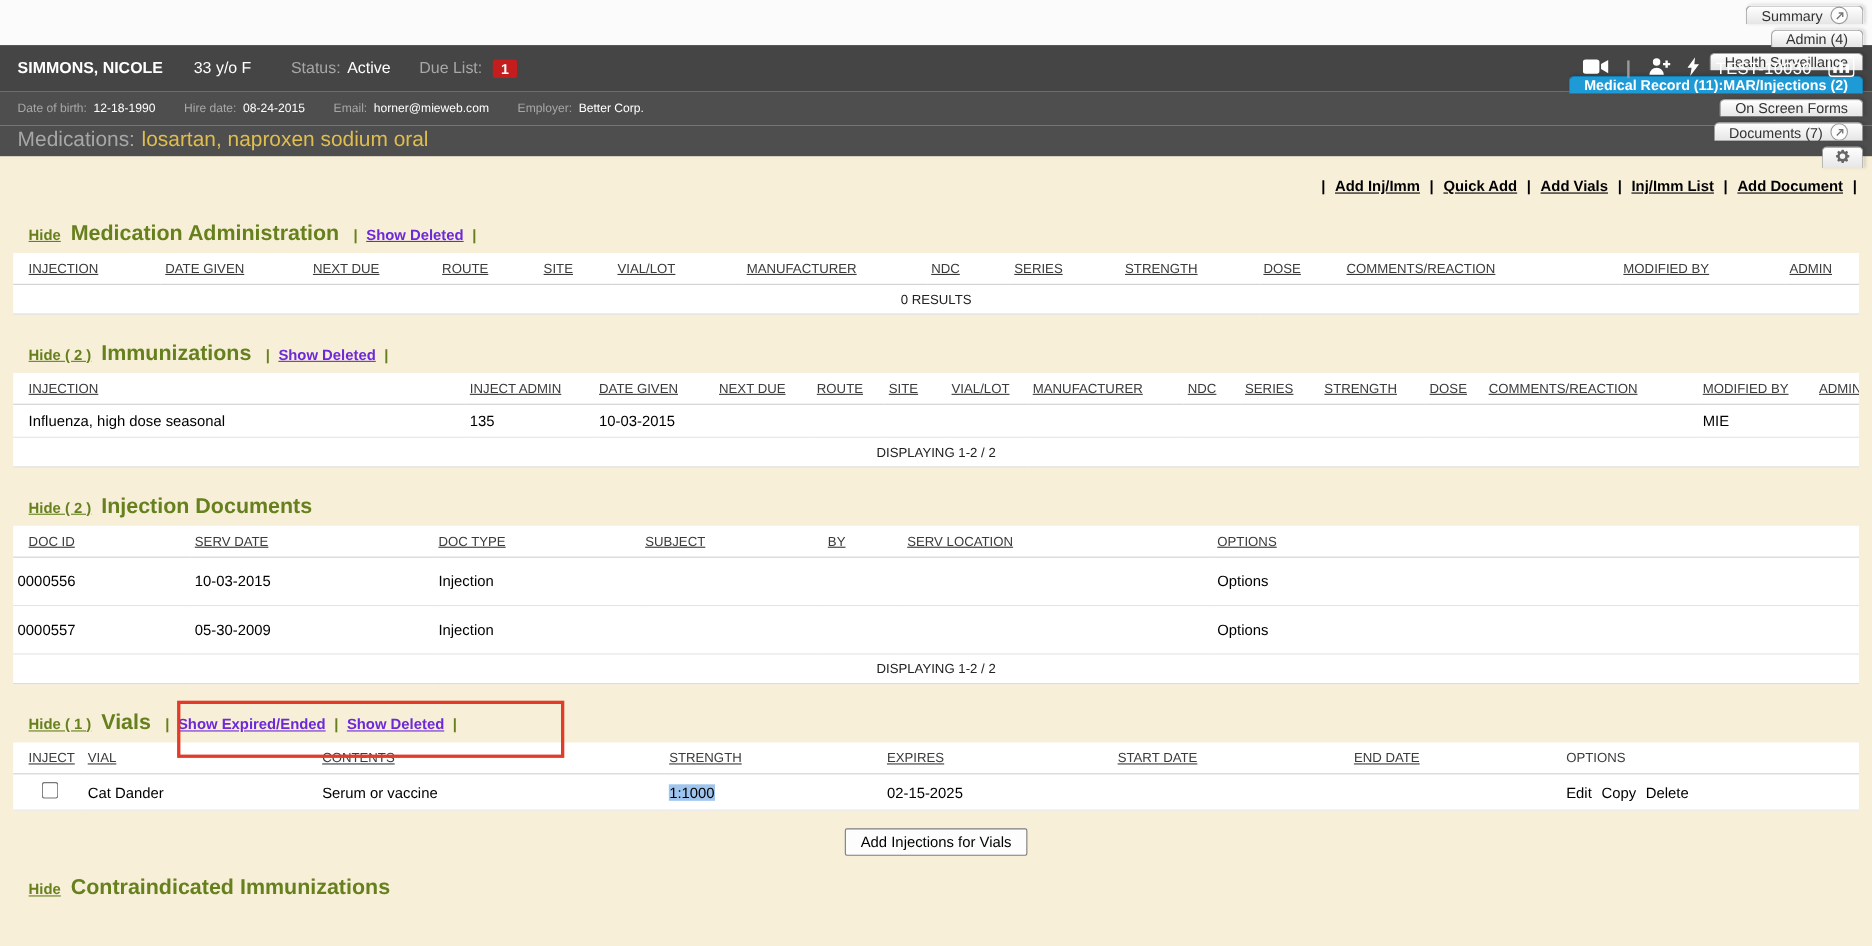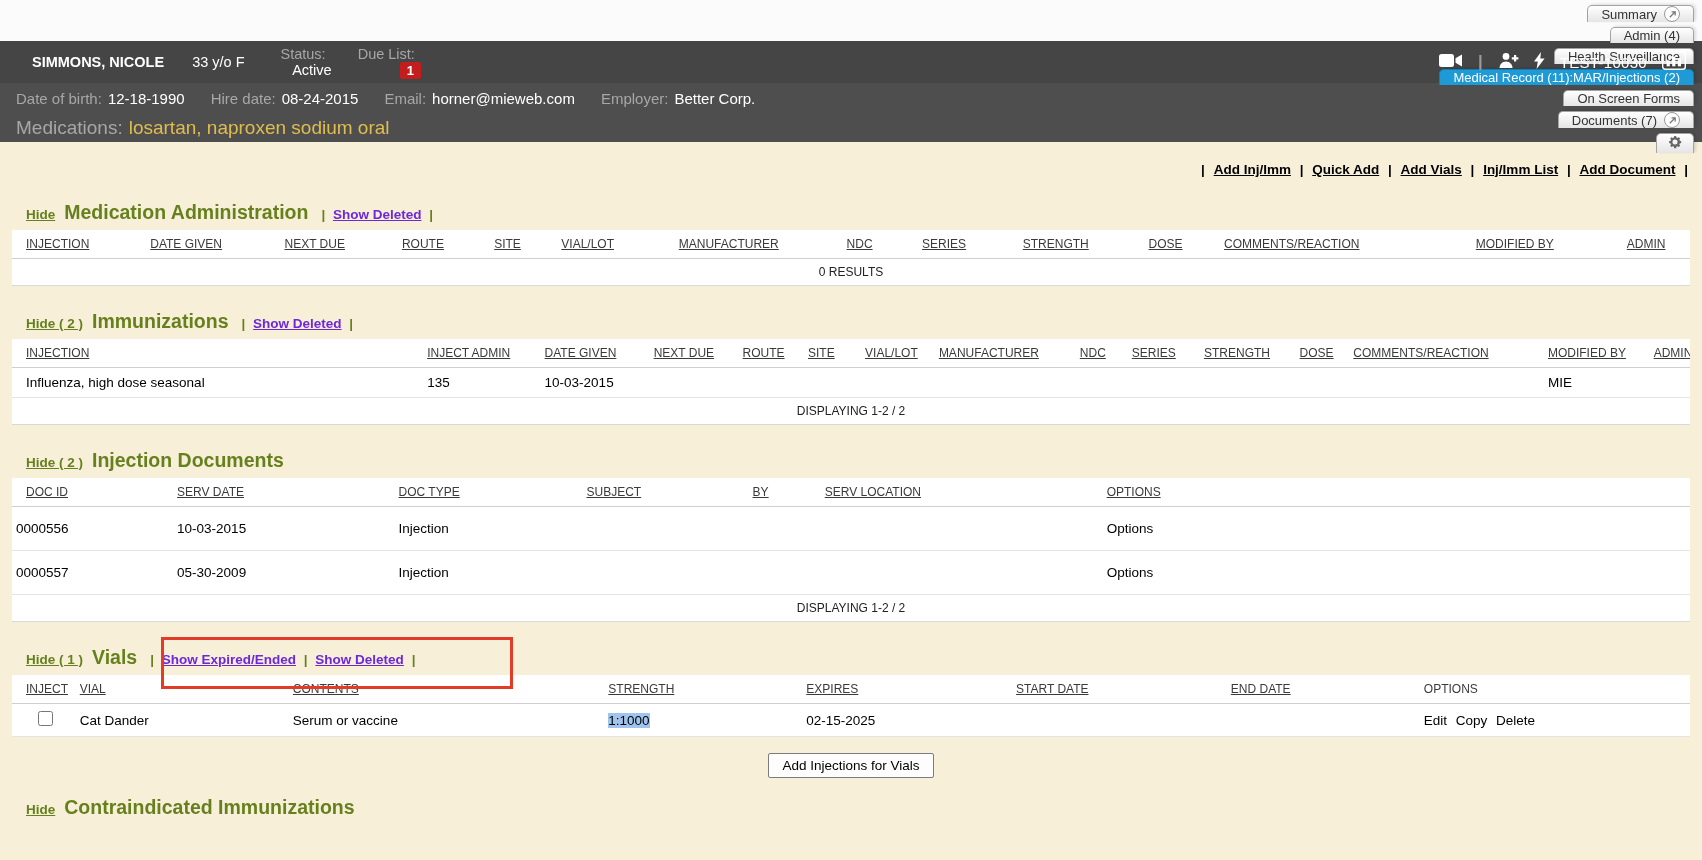--- a/index.html
+++ b/index.html
@@ -3,36 +3,36 @@
 <meta charset="utf-8">
 <style>
   html,body{margin:0;padding:0;}
   body{width:1702px;height:860px;background:#f7efd8;font-family:"Liberation Sans",sans-serif;overflow:hidden;}
   *{box-sizing:border-box;}
   a{cursor:pointer;}
 
   
   .tabbar{background:#fbfbfb;display:flex;align-items:flex-end;gap:5px;padding:5px 8px 0 8px;height:41px;flex-direction:column;}
   .tab{display:flex;align-items:center;gap:7px;background:linear-gradient(#ffffff,#e5e5e5);border:1px solid #a3a3a3;border-bottom:none;border-radius:5px 5px 0 0;height:31px;padding:0 13px;font-size:13px;color:#333;cursor:pointer;box-shadow:2px -1px 3px rgba(0,0,0,.12);white-space:nowrap;}
-  .tab.active{background:#1e9ad6;border-color:#0f7fb5;color:#fff;font-weight:normal;height:36px;}
+  .tab.active{background:#1e9ad6;border-color:#0f7fb5;color:#fff;font-weight:bold;height:36px;}
   .gear-tab{margin-left:8px;padding:0 10px;}
   .popout{width:16px;height:16px;border:1px solid #999;border-radius:50%;display:flex;align-items:center;justify-content:center;background:#fdfdfd;flex:0 0 auto;}
 
   
   .banner{color:#fff;}
   .b1{background:#454545;height:42px;display:flex;align-items:center;padding:0 16px;font-size:14.5px;}
-  .b1 .name{font-weight:bold;margin-right:28px;margin-left:16px;}
+  .b1 .name{font-weight:bold;margin-right:28px;}
   .b1 .agesex{margin-right:36px;}
   .lbl{color:#a7a7a7;margin-right:6px;}
-  .grp{display:flex;align-items:flex-end;margin-right:26px;flex-direction:column;}
+  .grp{display:flex;align-items:flex-start;margin-right:26px;}
   .badge{background:#c41d1d;color:#fff;font-weight:bold;padding:1px 7px;border-radius:2px;font-size:13px;margin-left:4px;}
   .b1-right{margin-left:auto;display:flex;align-items:center;gap:15px;}
   .vbar{color:#9a9a9a;font-size:17px;font-weight:bold;}
   .pid{font-size:15px;letter-spacing:.3px;}
-  .b2{background:#4e4e4e;height:31px;display:flex;align-items:center;padding:0 16px;font-size:15px;}
+  .b2{background:#4e4e4e;height:31px;display:flex;align-items:center;padding:0 16px;font-size:11px;}
   .b3{background:#4e4e4e;height:28px;display:flex;align-items:center;padding:0 16px;font-size:19px;}
   .meds{color:#dfbd4f;}
   .val{margin-right:26px;}
 
   
   .content{padding:20px 12px 0;}
   .action-links{text-align:right;font-size:13.5px;font-weight:bold;color:#000;margin-bottom:6px;}
   .action-links a{color:#000;text-decoration:underline;margin:0 3px;text-align:right;}
   .action-links .pipe{margin:0 2px;}
 

